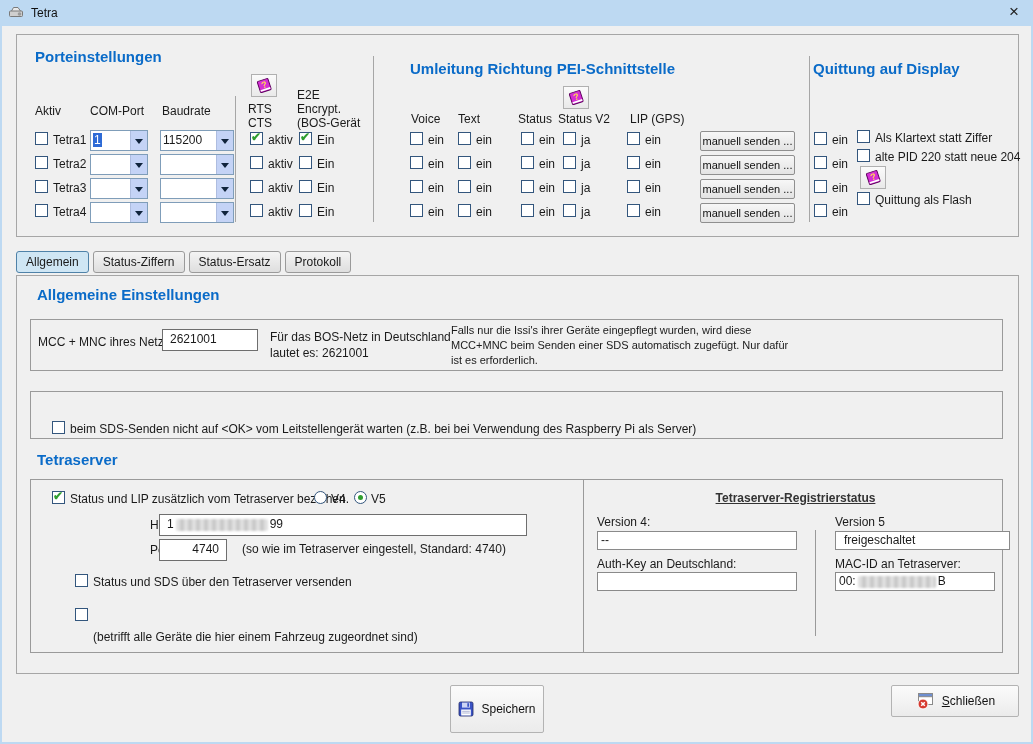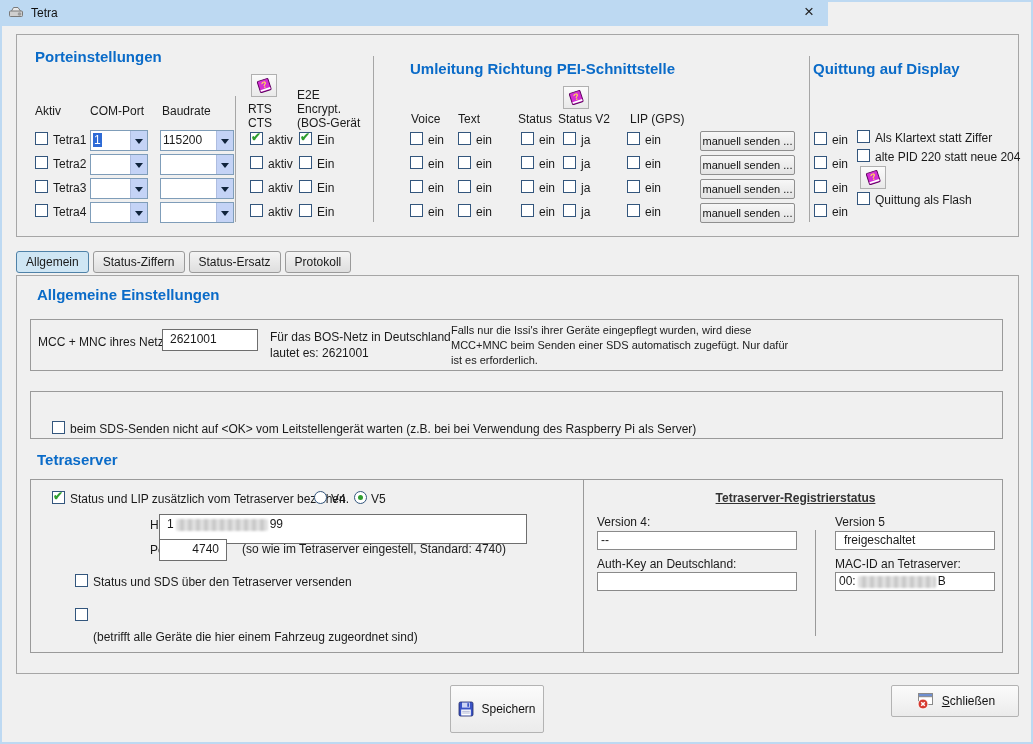--- a/index.html
+++ b/index.html
@@ -1,19 +1,19 @@
 <!DOCTYPE html>
 <html><head>
 <meta charset="utf-8">
 <style>
   html,body{margin:0;padding:0;background:#d8d8d8;}
   .win{position:relative;width:1033px;height:744px;background:#f0f0f0;
        font-family:"Liberation Sans",sans-serif;font-size:12px;color:#1a1a1a;
        border:2px solid #bdd9f2;box-sizing:border-box;overflow:hidden;}
-  .titlebar{position:absolute;left:-2px;top:-2px;width:828px;height:26px;background:#bdd9f2;
+  .titlebar{position:absolute;left:-2px;top:-2px;width:1033px;height:26px;background:#bdd9f2;
             display:flex;align-items:center;padding:0 8px;box-sizing:border-box;}
   .titlebar .ttl{margin-left:7px;font-size:12px;color:#111;}
   .close-x{position:absolute;right:14px;top:3px;font-size:17px;color:#222;line-height:18px;cursor:default;}
   .hdr{position:absolute;font-size:15px;font-weight:bold;color:#0a6bc8;white-space:nowrap;}
   .lbl{position:absolute;white-space:nowrap;color:#1a1a1a;}
   .small{font-size:11px;}
   .gb{position:absolute;border:1px solid #a6a6a6;background:transparent;box-sizing:border-box;}
   .inset{position:absolute;border:1px solid #9a9a9a;box-sizing:border-box;}
   .vdiv{position:absolute;width:1px;background:#a6a6a6;}
   .cb{position:absolute;width:13px;height:13px;background:#fff;border:1px solid #33567d;box-sizing:border-box;}
@@ -262,39 +262,39 @@
   <div class="vdiv" style="left:581px;top:477px;height:174px;background:#9a9a9a;"></div>
 
   <span class="cb checked" style="left:50px;top:489px;"></span>
   <span class="lbl" style="left:68px;top:490px;">Status und LIP zusätzlich vom Tetraserver beziehen.</span>
   <span class="radio" style="left:312px;top:489px;"></span>
   <span class="lbl" style="left:329px;top:490px;">V4</span>
   <span class="radio sel" style="left:352px;top:489px;"></span>
   <span class="lbl" style="left:369px;top:490px;">V5</span>
 
   <div class="lbl" style="left:148px;top:516px;">Hostname (IP):</div>
-  <div class="input" style="left:157px;top:512px;width:368px;height:30px;"><span>1</span><span class="blurred" style="width:92px;"></span><span>99</span></div>
+  <div class="input" style="left:157px;top:512px;width:368px;height:22px;"><span>1</span><span class="blurred" style="width:92px;"></span><span>99</span></div>
 
   <div class="lbl" style="left:148px;top:541px;">Port:</div>
   <div class="input" style="left:157px;top:537px;width:68px;height:22px;text-align:right;">4740</div>
   <div class="lbl" style="left:240px;top:540px;">(so wie im Tetraserver eingestell, Standard: 4740)</div>
 
   <span class="cb" style="left:73px;top:572px;"></span>
   <span class="lbl" style="left:91px;top:573px;">Status und SDS über den Tetraserver versenden</span>
 
   <span class="cb" style="left:73px;top:606px;"></span>
   <div class="lbl" style="left:91px;top:628px;">(betrifft alle Geräte die hier einem Fahrzeug zugeordnet sind)</div>
 
   <div class="regtitle" style="left:591px;top:489px;width:405px;">Tetraserver-Registrierstatus</div>
   <div class="vdiv" style="left:813px;top:528px;height:106px;background:#9a9a9a;"></div>
 
   <div class="lbl" style="left:595px;top:513px;">Version 4:</div>
   <div class="robox" style="left:595px;top:529px;width:200px;">--</div>
   <div class="lbl" style="left:833px;top:513px;">Version 5</div>
-  <div class="robox" style="left:833px;top:529px;width:160px;padding-left:8px;">freigeschaltet</div>
+  <div class="robox" style="left:833px;top:529px;width:175px;padding-left:8px;">freigeschaltet</div>
 
   <div class="lbl" style="left:595px;top:555px;">Auth-Key an Deutschland:</div>
   <div class="robox" style="left:595px;top:570px;width:200px;"></div>
   <div class="lbl" style="left:833px;top:555px;">MAC-ID an Tetraserver:</div>
   <div class="robox" style="left:833px;top:570px;width:160px;"><span>00:</span><span class="blurred" style="width:78px;"></span><span>B</span></div>
 
   <div class="big-btn" style="left:448px;top:683px;width:94px;height:48px;">
     <svg width="16" height="16" viewBox="0 0 16 16">
       <rect x="1" y="1" width="14" height="14" rx="1.5" fill="#3a53c5" stroke="#222a66" stroke-width="0.8"></rect>
       <rect x="4" y="1.6" width="8" height="5" fill="#cdd5f5"></rect>

